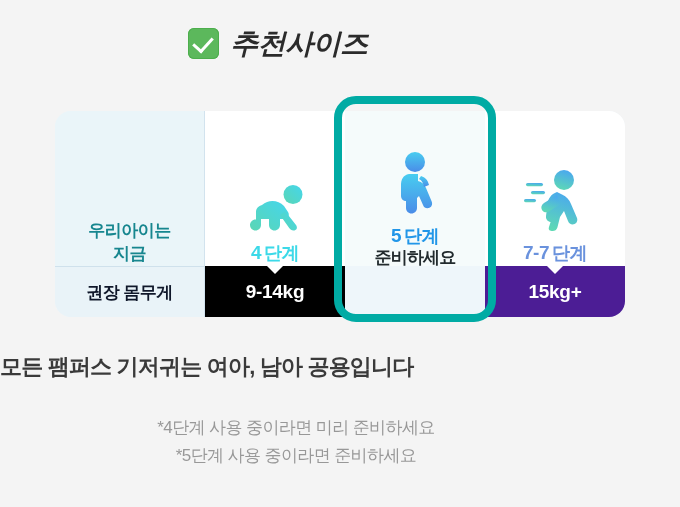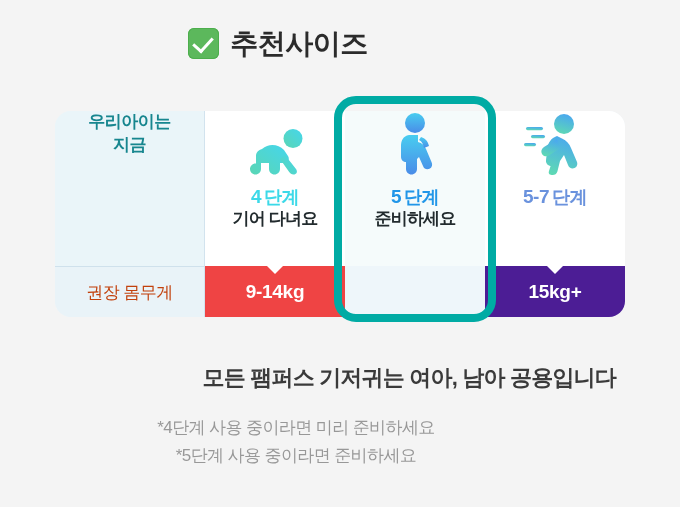--- a/index.html
+++ b/index.html
@@ -18,20 +18,21 @@
   
   .title-row {
     position: absolute;
     top: 28px;
     left: 0;
     width: 556px;
     display: flex;
     align-items: center;
     justify-content: center;
     gap: 11px;
+    font-style: italic;
   }
   .check-badge {
     width: 31px;
     height: 31px;
     border-radius: 6px;
     background: #5cb85c;
     box-shadow: inset 0 0 0 1px #4cae4c;
     position: relative;
     flex: 0 0 auto;
   }
@@ -77,21 +78,21 @@
   }
   .col-label { width: 150px; }
   .col-data  { width: 140px; }
 
   
   .cell-top {
     height: 155px;
     display: flex;
     flex-direction: column;
     align-items: center;
-    justify-content: flex-start;
+    justify-content: flex-end;
     box-sizing: border-box;
   }
   .col-label .cell-top {
     background: #eaf5f9;
     border-right: 1px solid #d2e3ee;
   }
   .col-data .cell-top {
     background: #ffffff;
   }
   .col-data.mid .cell-top {
@@ -150,25 +151,25 @@
     position: relative;
     box-sizing: border-box;
   }
   .col-label .cell-bottom {
     background: #e9f3f8;
     border-right: 1px solid #d2e3ee;
     border-top: 1px solid #cfe1ec;
   }
   .weight-label {
     font-size: 17px;
-    font-weight: normal;
-    color: #c2410c;
-    letter-spacing: -0.5px;
-  }
-  .cell-bottom.w1 { background: #ef4444; }
+    font-weight: bold;
+    color: #0f172a;
+    letter-spacing: -0.5px;
+  }
+  .cell-bottom.w1 { background: #000000; }
   .cell-bottom.w2 { background: #2196e8; }
   .cell-bottom.w3 { background: #4c1d95; }
   .weight-text {
     font-size: 19px;
     font-weight: bold;
     color: #ffffff;
     letter-spacing: -0.3px;
   }
   
   .notch {
@@ -193,24 +194,24 @@
     height: 226px;
     border: 8px solid #00aba4;
     border-radius: 22px;
     box-sizing: border-box;
     pointer-events: none;
   }
 
   
   .caption-main {
     position: absolute;
-    top: 363px;
+    top: 352px;
     left: 0;
     width: 616px;
-    text-align: right;
+    text-align: left;
     font-size: 22px;
     font-weight: bold;
     color: #3a3a3a;
     letter-spacing: -0.8px;
   }
   .notes {
     position: absolute;
     top: 414px;
     left: 0;
     width: 592px;
@@ -260,21 +261,20 @@
               <circle cx="49" cy="9.5" r="9.5"></circle>
               <path d="M18 20 C25 14 34 15 40 21 L44 27 C46 30 44 34 41 34 L36 34 L36 40 C36 43 33.5 45.5 30.5 45.5 C27.5 45.5 25 43 25 40 L25 34 L17 34 L17 40 C17 43 14.5 45.5 11.5 45.5 C8.5 45.5 6 43 6 40 C6 37 8.5 34.5 11.5 34.5 L12 34.5 L12 27 C12 23.5 14.5 21 18 20 Z"></path>
               <path d="M41 26 L52 40 C54 43 52.5 45.5 49.5 45.5 C47.5 45.5 46.3 44.6 45.2 43 L36 30 Z"></path>
             </g>
           </svg>
         </div>
         <div class="stage-line">
           <span class="stage-num" style="color:#3cd9e8">4</span>
           <span class="stage-unit" style="color:#3cd9e8">단계</span>
         </div>
-        <div class="desc-text">기어 다녀요</div>
       </div>
       <div class="cell-bottom w1">
         <span class="notch"></span>
         <span class="weight-text">9-14kg</span>
       </div>
     </div>
 
     <div class="col col-data mid">
       <div class="cell-top">
         <div class="icon-wrap">
@@ -314,21 +314,21 @@
               <circle cx="40" cy="11" r="10"></circle>
               <path d="M33 23 C27 25 24 30 23.5 35 L22 47 C21.6 50 23.6 52.6 26.6 53 L25 58 C24 61 26 62 28.6 62 C31 62 32.6 60.6 33.4 58.4 L36 48 L40 42 L44 52 C45 55 48 56.2 50.6 55 C53 53.8 54 51 52.8 48.4 L47 35 C45.4 31 42.6 27.6 38 25.6 Z"></path>
               <path d="M33 26 L20 34 C17.4 35.6 16.6 38.6 18 41 C19.4 43.4 22.4 44 24.8 42.6 L36 35.4 Z"></path>
               <rect x="2" y="14" width="17" height="3.2" rx="1.6"></rect>
               <rect x="7" y="22" width="14" height="3.2" rx="1.6"></rect>
               <rect x="0" y="30" width="12" height="3.2" rx="1.6"></rect>
             </g>
           </svg>
         </div>
         <div class="stage-line">
-          <span class="stage-num" style="color:#6a92dd">5-7</span>
+          <span class="stage-num" style="color:#6a92dd">7-7</span>
           <span class="stage-unit" style="color:#6a92dd">단계</span>
         </div>
       </div>
       <div class="cell-bottom w3">
         <span class="notch"></span>
         <span class="weight-text">15kg+</span>
       </div>
     </div>
 
   </div>

